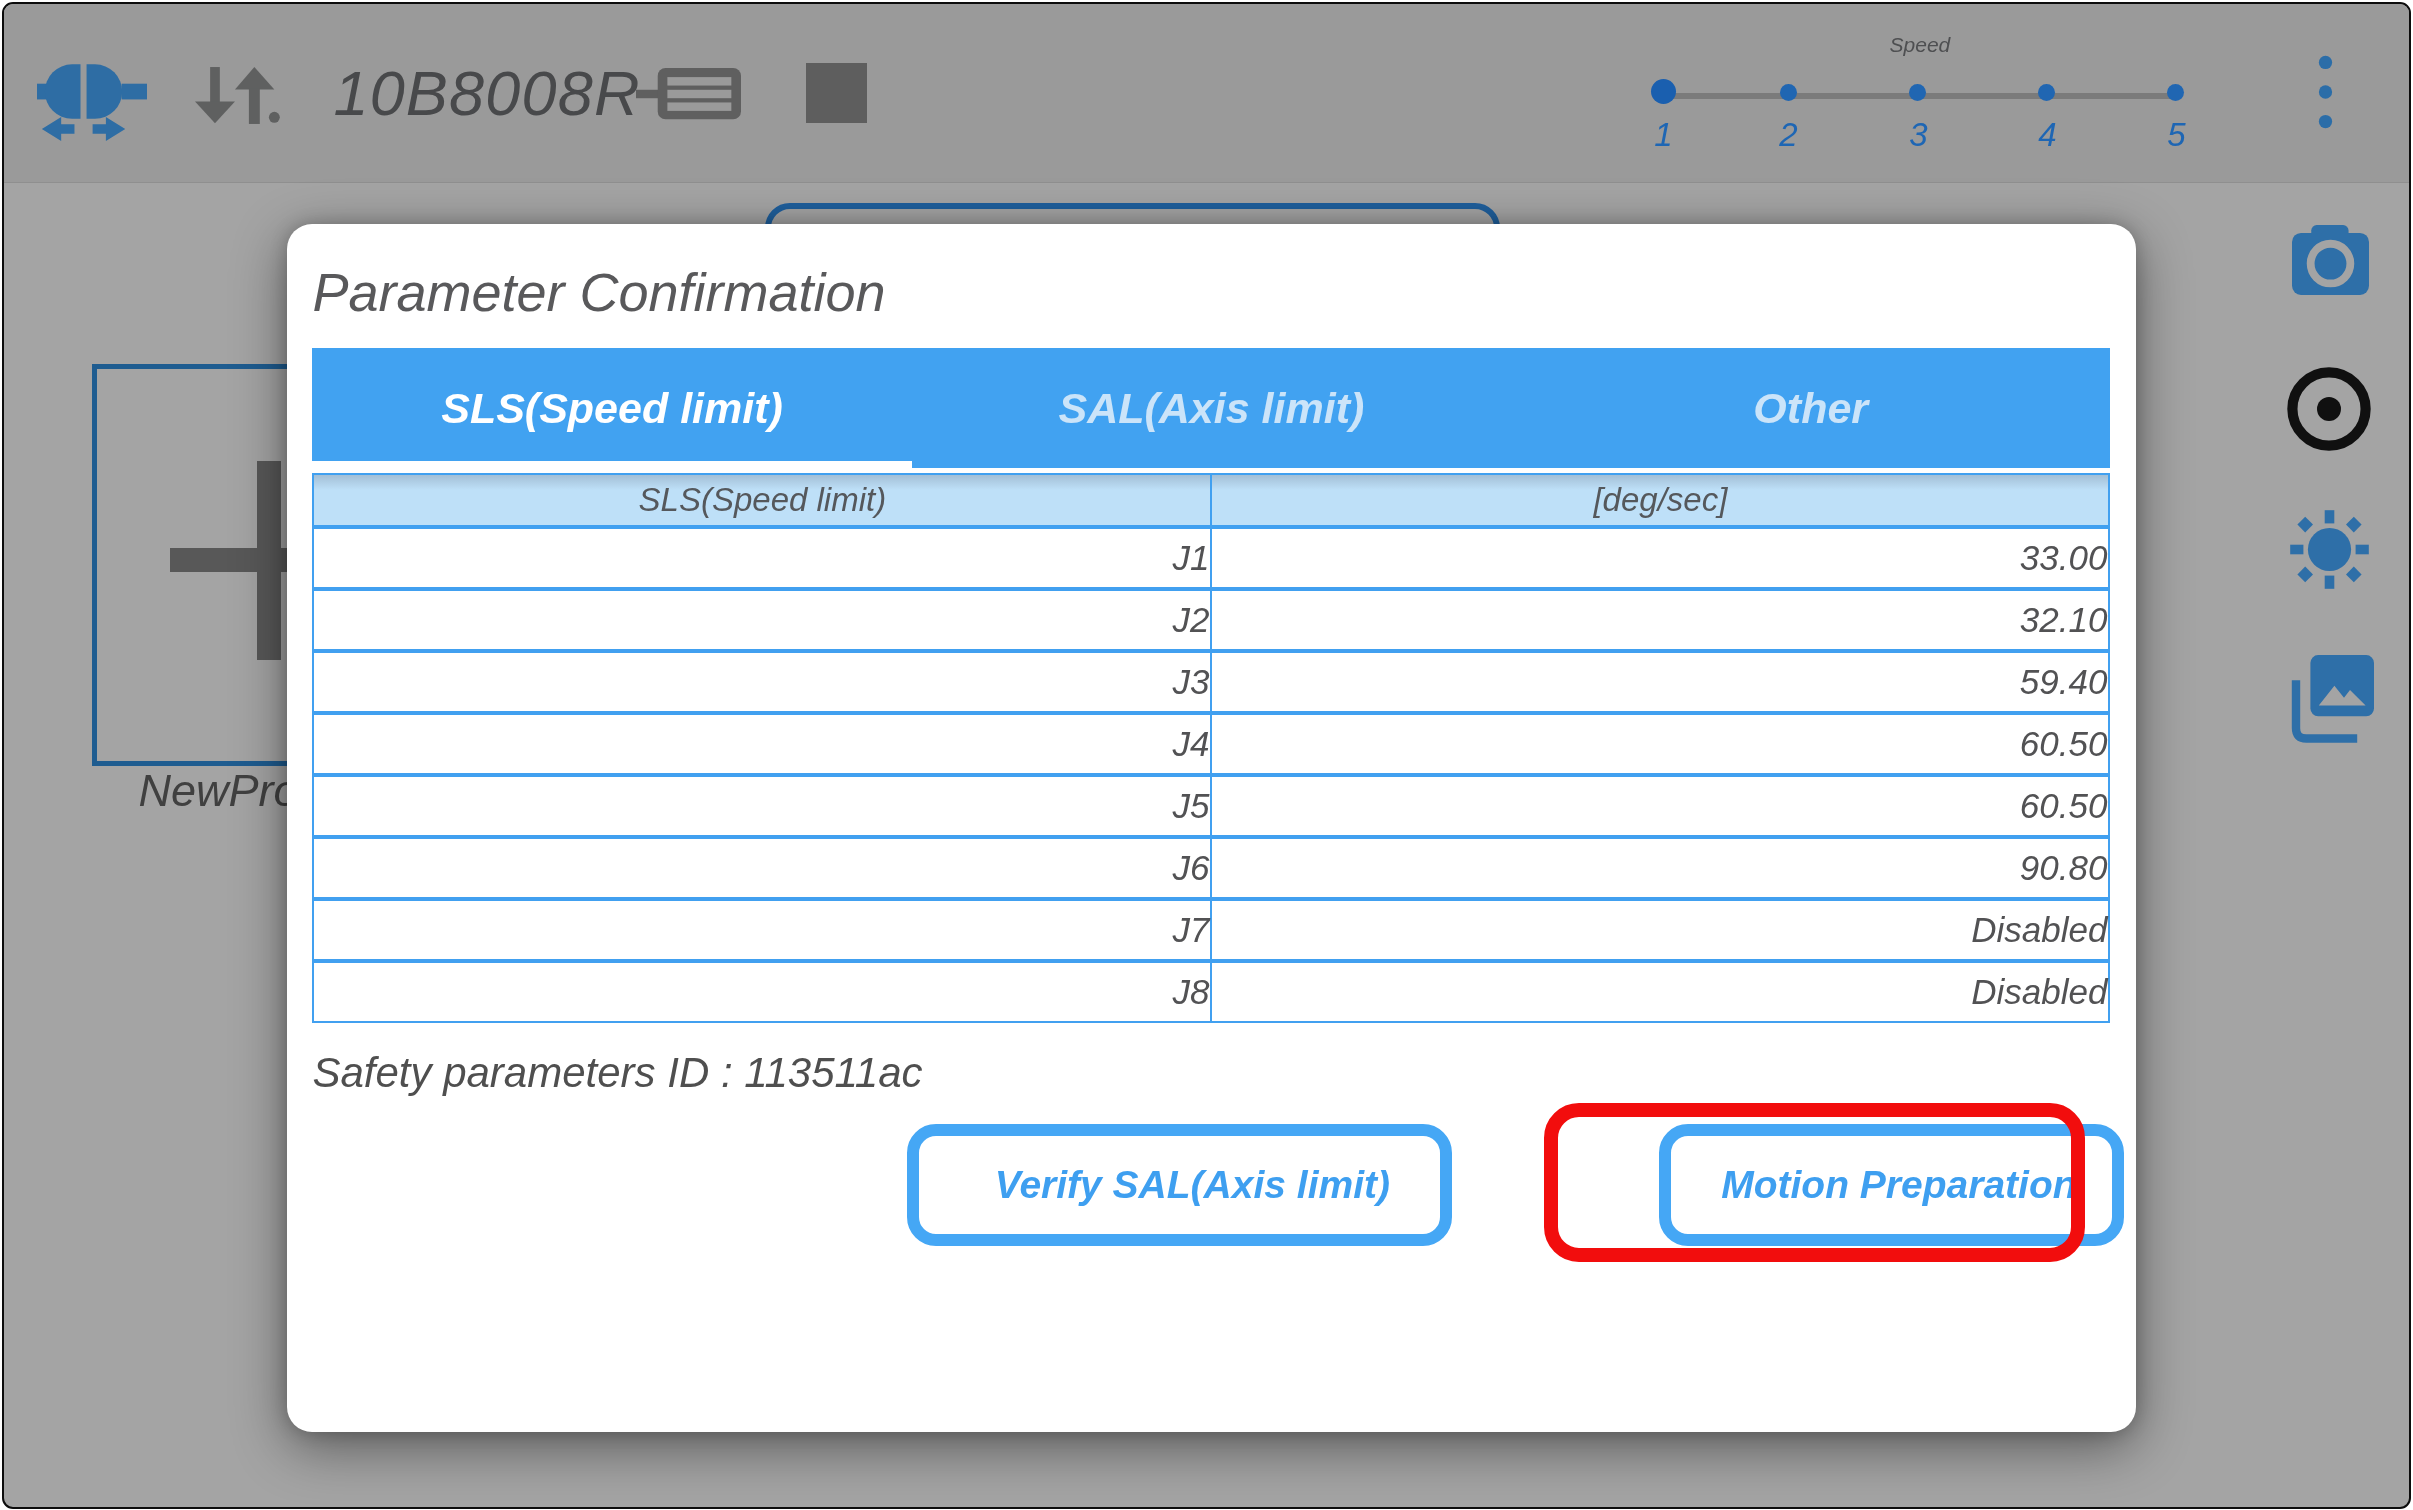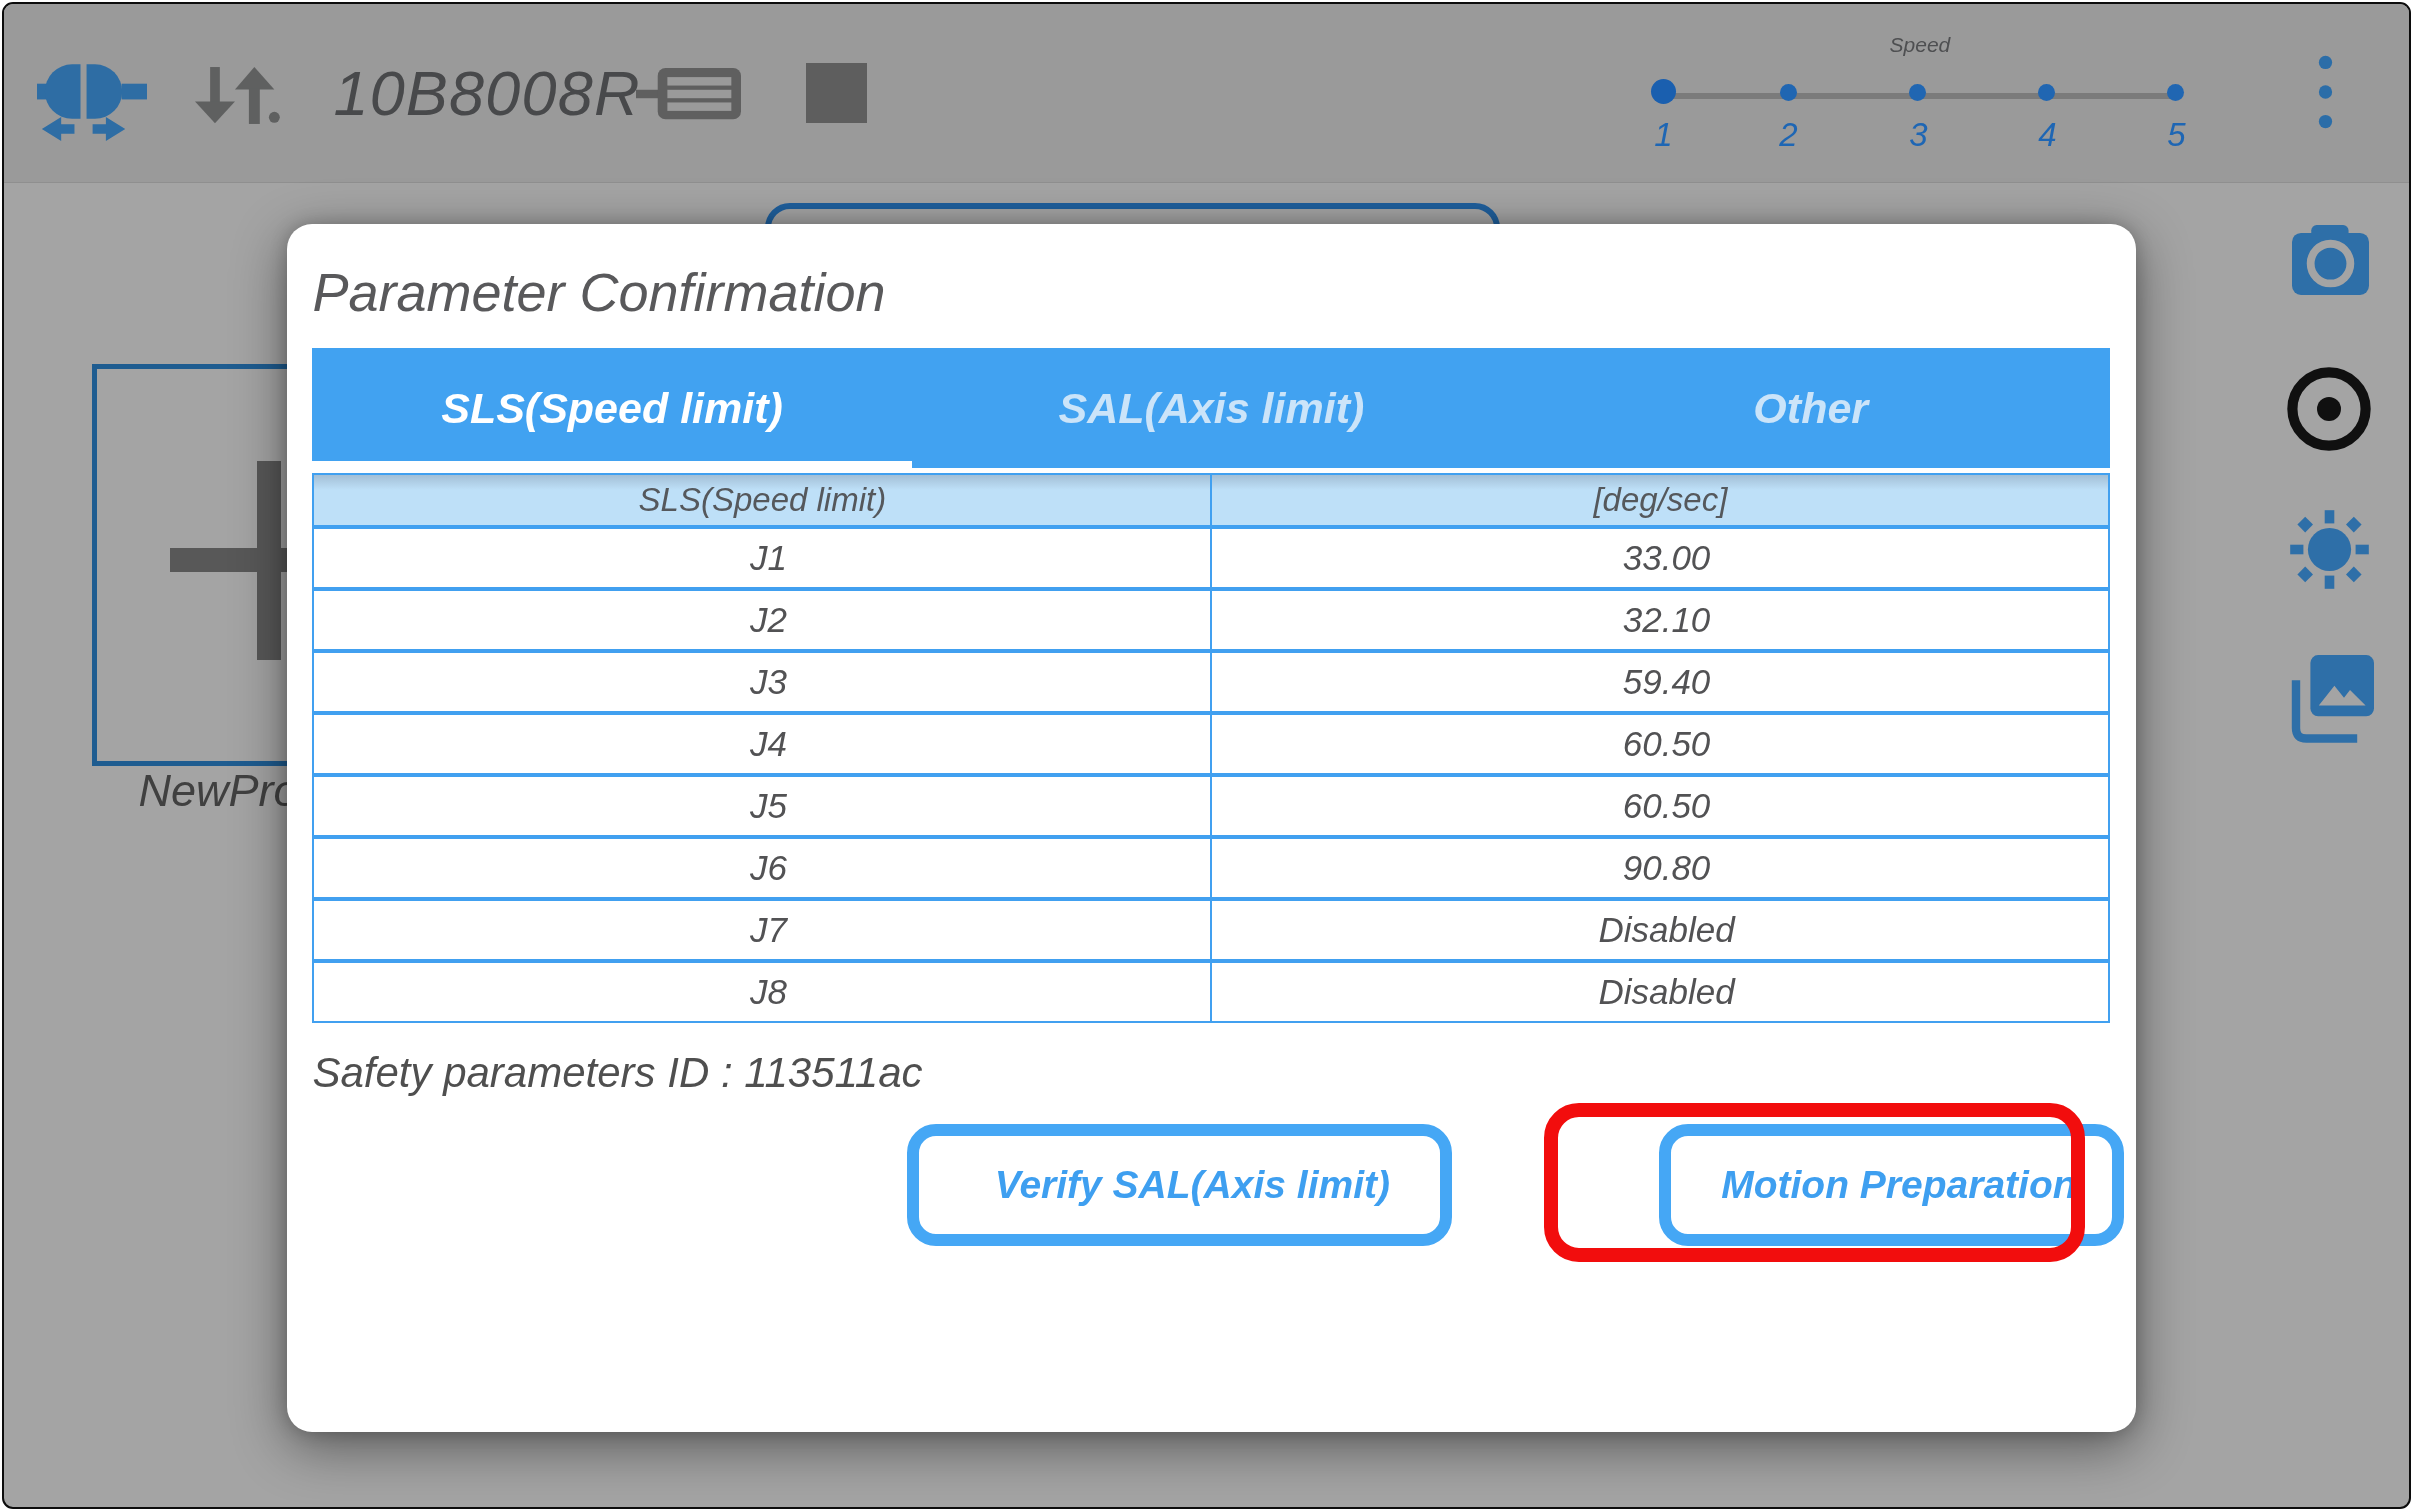--- a/index.html
+++ b/index.html
@@ -32,21 +32,21 @@
   .tab{flex:1;position:relative;display:flex;align-items:center;justify-content:center;
        font-size:43px;font-weight:bold;color:#CBE4F9;cursor:pointer;}
   .tab.active{color:#FFFFFF;}
   .tab.active .tab-underline{position:absolute;left:0;right:0;bottom:0;height:7.8px;background:#ffffff;}
 
   .table-wrap{position:absolute;left:25px;top:249px;width:1798px;}
   table.ptable{width:100%;border-collapse:collapse;table-layout:fixed;}
   table.ptable,table.ptable th,table.ptable td{border:2.4px solid #41A0F0;}
   table.ptable th{height:48px;background:linear-gradient(180deg,#A3BFD6 0%,#BEE0F8 30%);
       font-size:33px;font-weight:400;color:#55585C;text-align:center;border-bottom-width:4.2px;}
-  table.ptable td{height:56px;background:#ffffff;font-size:35px;color:#525254;text-align:center;
+  table.ptable td{height:56px;background:#ffffff;font-size:35px;color:#525254;text-align:right;
       padding-left:13.3px;border-bottom-width:4.2px;}
   table.ptable tr:last-child td{border-bottom-width:2.4px;}
 
   .safety-id{position:absolute;left:25px;top:825px;font-size:42px;color:#4F4F4F;}
   .dlg-btn{position:absolute;top:900px;height:122px;box-sizing:border-box;border:12px solid #45A7F5;border-radius:29px;
       background:#ffffff;display:flex;align-items:center;justify-content:center;
       font-size:39px;font-weight:bold;color:#3E9FF0;cursor:pointer;}
   .btn-verify{left:620px;width:545px;padding-left:25px;}
   .btn-motion{left:1372px;width:465px;padding-left:14px;}
   .red-ring{position:absolute;left:1257px;top:879px;width:541px;height:159px;box-sizing:border-box;

